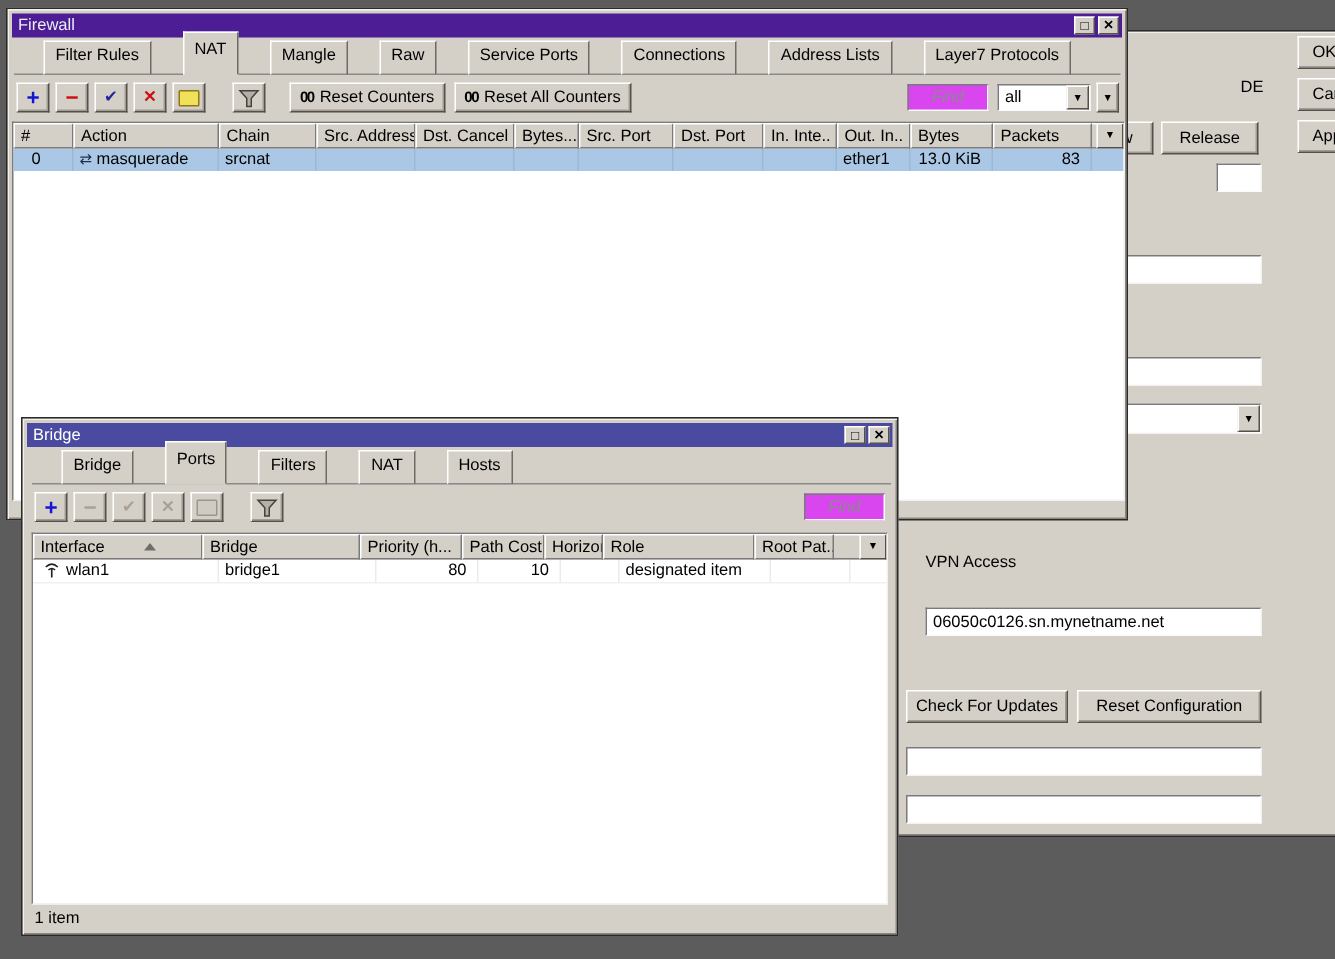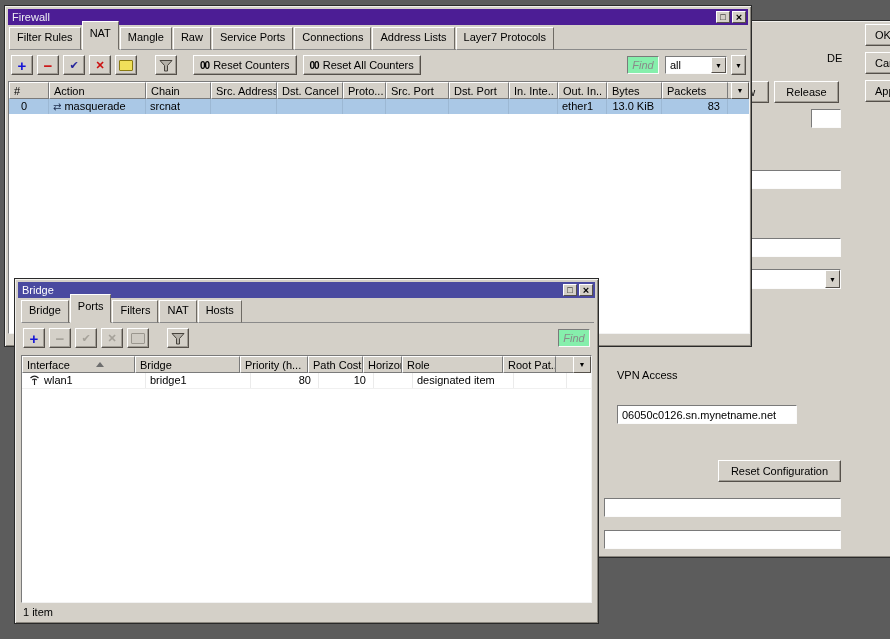--- a/index.html
+++ b/index.html
@@ -31,21 +31,21 @@
   }
   .win-btn.close{font-size:11px;font-weight:bold}
   .tabbar{
     position:absolute;left:4px;right:4px;top:21px;height:23px;
     display:flex;align-items:flex-end;
     box-shadow:inset 0 -1px 0 #8a8a8a;
   }
   .tab{
     height:18px;padding:3px 7px 0;background:#d4d0c8;white-space:nowrap;
     border:1px solid;border-color:#fff #6e6a64 #8a8a8a #fff;
-    margin-right:1px;cursor:default;
+    margin-right:1px;cursor:default;margin-left:20px;
   }
   .tab.active{height:22px;padding-top:5px;border-bottom:1px solid #d4d0c8;z-index:2;position:relative}
   .toolbar{
     position:absolute;left:6px;right:5px;top:47px;height:24px;
     display:flex;align-items:center;
   }
   .tbtn{
     width:22px;height:20px;flex:none;background:#d4d0c8;
     border:1px solid;border-color:#fff #55504a #55504a #fff;
     box-shadow:inset -1px -1px 0 #a09c94;
@@ -62,22 +62,22 @@
   .comment-ico.dis{background:#cfcbc3;border-color:#9a968e}
   .btn{
     background:#d4d0c8;border:1px solid;border-color:#fff #55504a #55504a #fff;
     box-shadow:inset -1px -1px 0 #a09c94;
     font-family:inherit;font-size:11px;color:#000;
     display:flex;align-items:center;justify-content:center;
     white-space:nowrap;padding:0 6px;cursor:default;
   }
   .counter-ico{font-weight:bold;font-size:10px;margin-right:4px;letter-spacing:-1px}
   .find{
-    width:32px;height:18px;flex:none;box-sizing:border-box;
-    background:#86efac;border:1px solid;border-color:#7a7a7a #fbfbfb #fbfbfb #7a7a7a;
+    width:54px;height:18px;flex:none;box-sizing:border-box;
+    background:#d946ef;border:1px solid;border-color:#7a7a7a #fbfbfb #fbfbfb #7a7a7a;
     font-family:inherit;font-size:11px;text-align:center;padding:0 2px;
   }
   .find::placeholder{color:#8a8a8a;font-style:italic}
   .combo{
     height:18px;box-sizing:border-box;background:#fff;flex:none;
     border:1px solid;border-color:#7a7a7a #fbfbfb #fbfbfb #7a7a7a;
     display:flex;align-items:center;
   }
   .combo .val{flex:1;padding-left:4px}
   .combo-arrow{
@@ -143,22 +143,23 @@
   <div class="field" style="left:142px;top:217px;width:138px;height:19px"></div>
 
   <div class="field" style="left:142px;top:248px;width:138px;height:20px;padding:0">
     <span style="flex:1"></span>
     <button class="combo-arrow">
       <span>▼</span>
     </button>
   </div>
 
   <div class="bglabel" style="left:56px;top:348px">VPN Access</div>
-  <div class="field" style="left:56px;top:384px;width:180px;height:19px">06050c0126.sn.mynetname.net</div>
-
+  <div class="field" style="left:56px;top:384px;width:224px;height:19px">06050c0126.sn.mynetname.net</div>
+
+  <button class="btn" style="position:absolute;left:43px;top:439px;width:108px;height:22px">Check For Updates</button>
   <button class="btn" style="position:absolute;left:157px;top:439px;width:123px;height:22px">Reset Configuration</button>
 
   <div class="field" style="left:43px;top:477px;width:237px;height:19px"></div>
   <div class="field" style="left:43px;top:509px;width:237px;height:19px"></div>
 
   <button class="btn" style="position:absolute;left:304px;top:3px;width:80px;height:22px;justify-content:flex-start;padding-left:9px">OK</button>
   <button class="btn" style="position:absolute;left:304px;top:31px;width:80px;height:22px;justify-content:flex-start;padding-left:9px">Cancel</button>
   <button class="btn" style="position:absolute;left:304px;top:59px;width:80px;height:22px;justify-content:flex-start;padding-left:9px">Apply</button>
 </div>
 
@@ -224,21 +225,21 @@
     </button>
   </div>
 
   <div class="list" style="left:3px;top:75px;width:740px;height:251px">
     <div class="lheader">
       <div class="hcell" style="width:40px">#</div>
       <div class="hcell" style="width:97px">Action</div>
       <div class="hcell" style="width:65px">Chain</div>
       <div class="hcell" style="width:66px">Src. Address</div>
       <div class="hcell" style="width:66px">Dst. Cancel</div>
-      <div class="hcell" style="width:43px">Proto...</div>
+      <div class="hcell" style="width:43px">Bytes...</div>
       <div class="hcell" style="width:63px">Src. Port</div>
       <div class="hcell" style="width:60px">Dst. Port</div>
       <div class="hcell" style="width:49px">In. Inte..</div>
       <div class="hcell" style="width:49px">Out. In..</div>
       <div class="hcell" style="width:55px">Bytes</div>
       <div class="hcell" style="width:66px">Packets</div>
       <div class="hspacer"></div>
       <button class="hbtn">
         <span>▼</span>
       </button>

